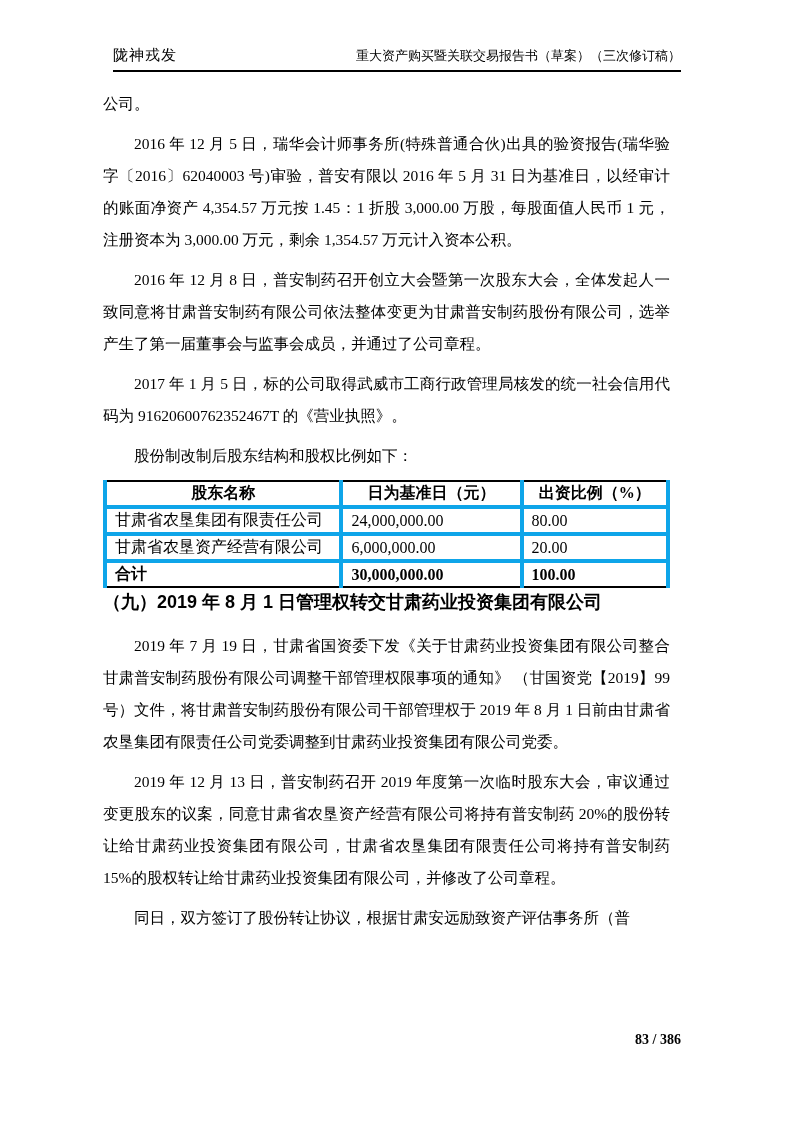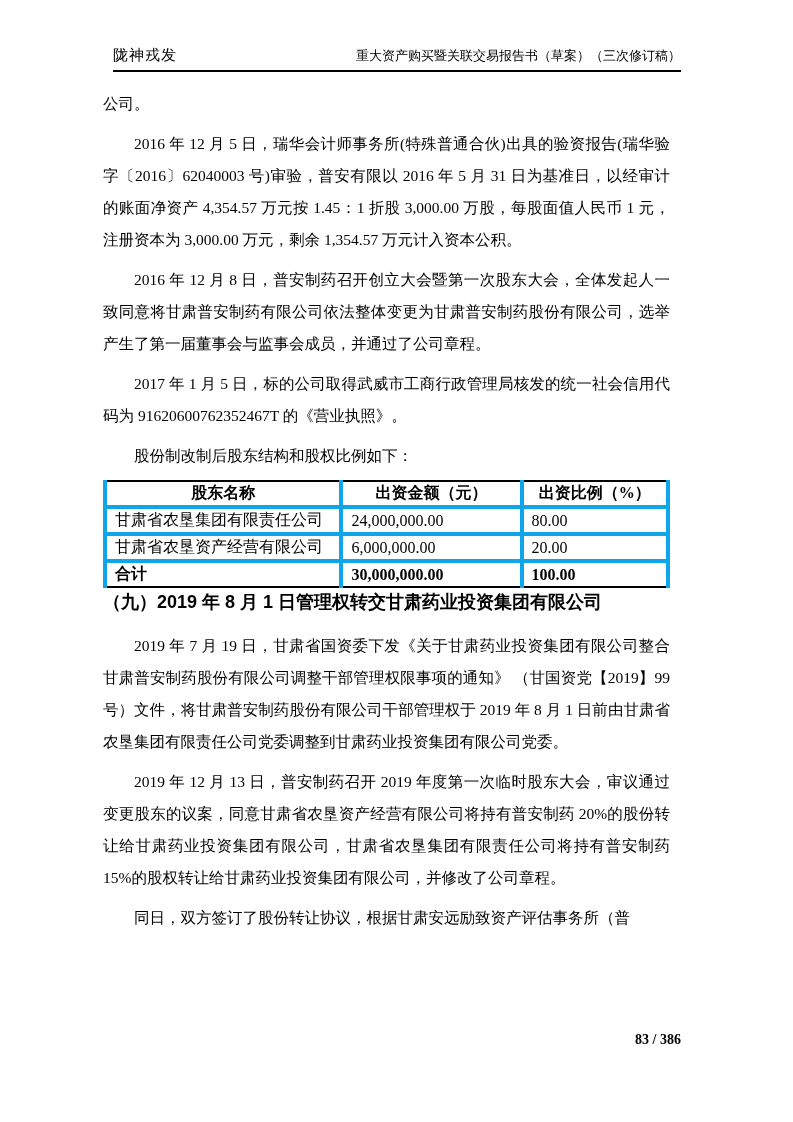--- a/index.html
+++ b/index.html
@@ -95,21 +95,21 @@
     <p class="para no-indent">公司。</p>
     <p class="para">2016 年 12 月 5 日，瑞华会计师事务所(特殊普通合伙)出具的验资报告(瑞华验字〔2016〕62040003 号)审验，普安有限以 2016 年 5 月 31 日为基准日，以经审计的账面净资产 4,354.57 万元按 1.45：1 折股 3,000.00 万股，每股面值人民币 1 元，注册资本为 3,000.00 万元，剩余 1,354.57 万元计入资本公积。</p>
     <p class="para">2016 年 12 月 8 日，普安制药召开创立大会暨第一次股东大会，全体发起人一致同意将甘肃普安制药有限公司依法整体变更为甘肃普安制药股份有限公司，选举产生了第一届董事会与监事会成员，并通过了公司章程。</p>
     <p class="para">2017 年 1 月 5 日，标的公司取得武威市工商行政管理局核发的统一社会信用代码为 91620600762352467T 的《营业执照》。</p>
     <p class="para">股份制改制后股东结构和股权比例如下：</p>
 
     <table class="stock-table">
       <thead>
         <tr>
           <th class="col-name">股东名称</th>
-          <th class="col-amt">出资金额（元）</th>
+          <th class="col-amt">日为基准日（元）</th>
           <th class="col-ratio">出资比例（%）</th>
         </tr>
       </thead>
       <tbody>
         <tr>
           <td class="cell-name">甘肃省农垦集团有限责任公司</td>
           <td class="cell-amt">24,000,000.00</td>
           <td class="cell-ratio">80.00</td>
         </tr>
         <tr>

